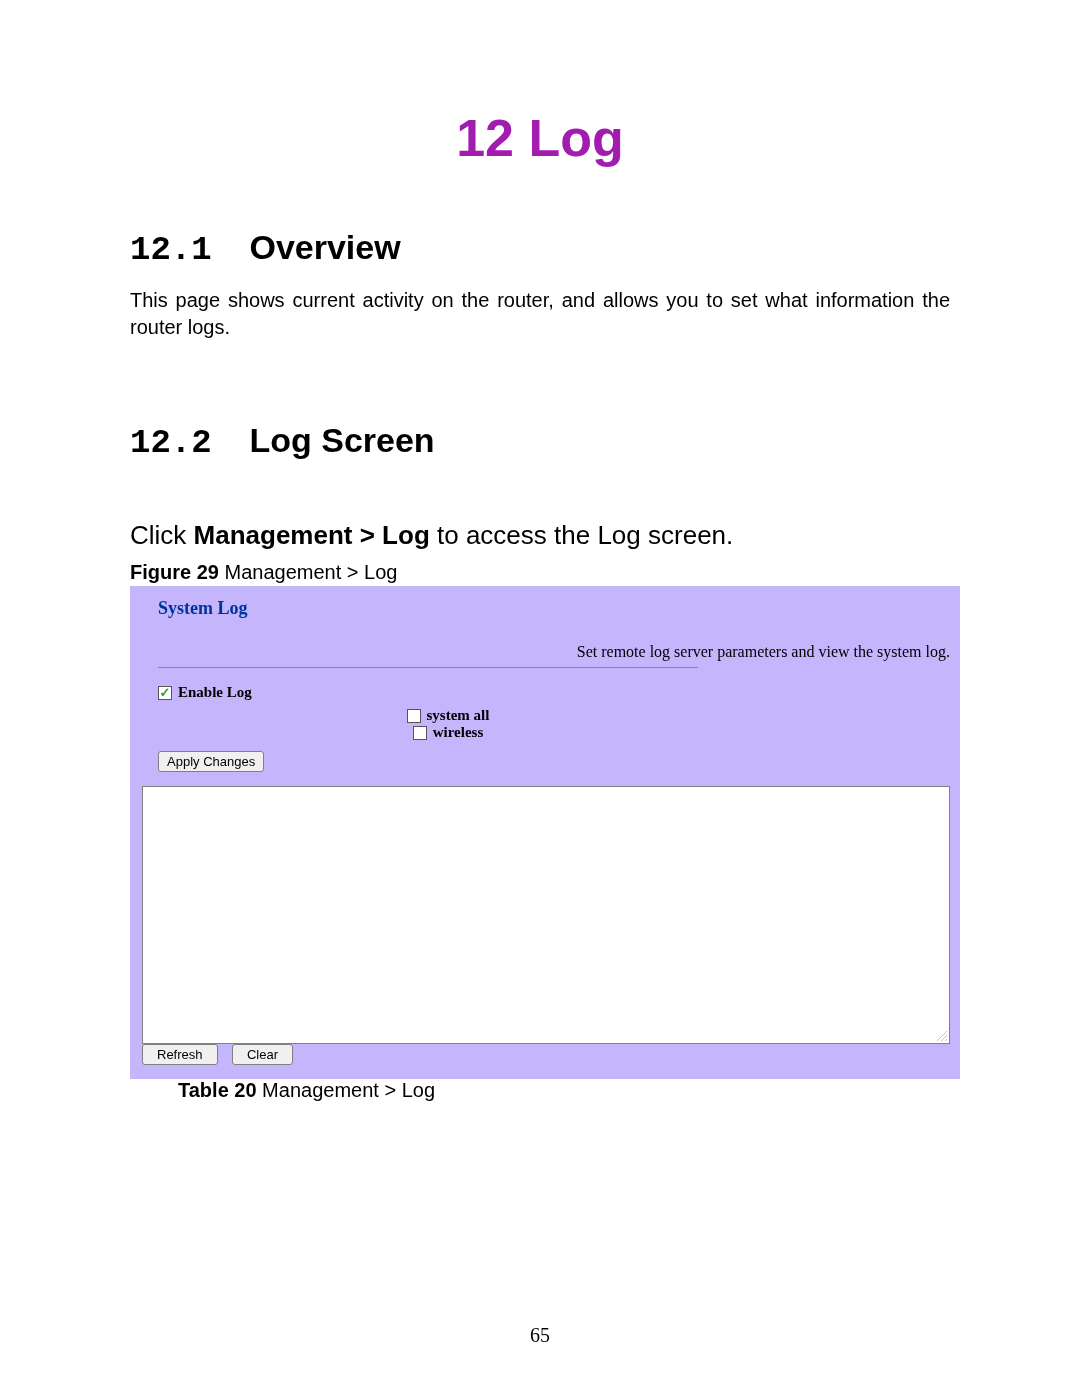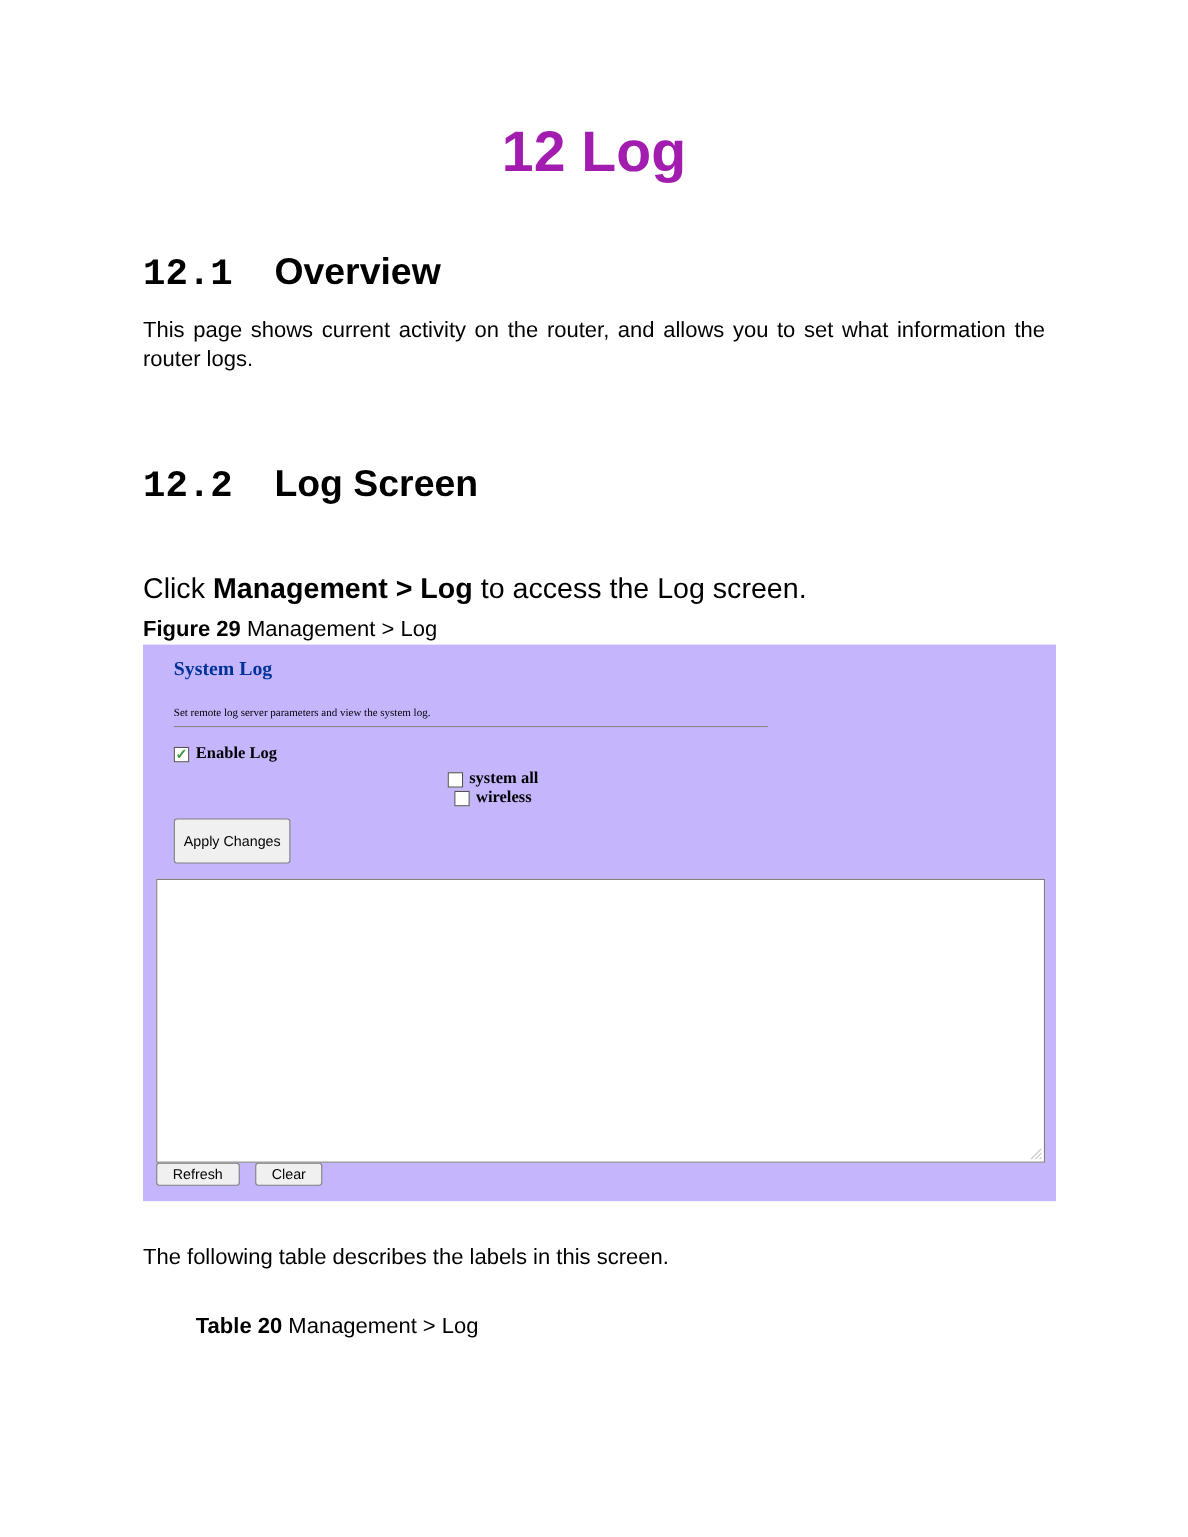--- a/index.html
+++ b/index.html
@@ -71,22 +71,23 @@
   .syslog-title {
     font-family: Georgia, "Times New Roman", serif;
     font-weight: bold;
     color: #003399;
     font-size: 18px;
     padding-top: 2px;
     margin-bottom: 24px;
   }
   .syslog-desc {
     font-family: "Times New Roman", Times, serif;
-    font-size: 10px;
+    font-size: 16px;
     margin-bottom: 6px;
+    text-align: right;
   }
   .hr {
     border: none;
     border-top: 1px solid #888888;
     margin: 4px 0 16px 0;
     width: 540px;
   }
   .check-row {
     display: flex;
     align-items: center;
@@ -116,21 +117,21 @@
     color: #3a9a3a;
     font-size: 13px;
     line-height: 1;
   }
   .btn {
     font-family: Arial, Helvetica, sans-serif;
     font-size: 13px;
     background: #f0f0f0;
     border: 1px solid #808080;
     border-radius: 3px;
-    padding: 12px 8px;
+    padding: 2px 8px;
     cursor: pointer;
   }
   .apply-row {
     margin-top: 10px;
     margin-bottom: 14px;
   }
   .log-textarea {
     width: 808px;
     height: 258px;
     margin-left: -16px;
@@ -246,19 +247,19 @@
         </svg>
       </div>
 
       <div class="bottom-btns">
         <button class="btn">Refresh</button>
         <button class="btn">Clear</button>
       </div>
     </div>
   </div>
 
-  <div class="after-figure">The following table describes the labels in this screen.</div>
 
   <div class="table-caption">
     <span class="bold">Table 20</span><span>  Management &gt; Log</span>
   </div>
 
+  <div class="page-number">65</div>
 </div>
 
 </body></html>

